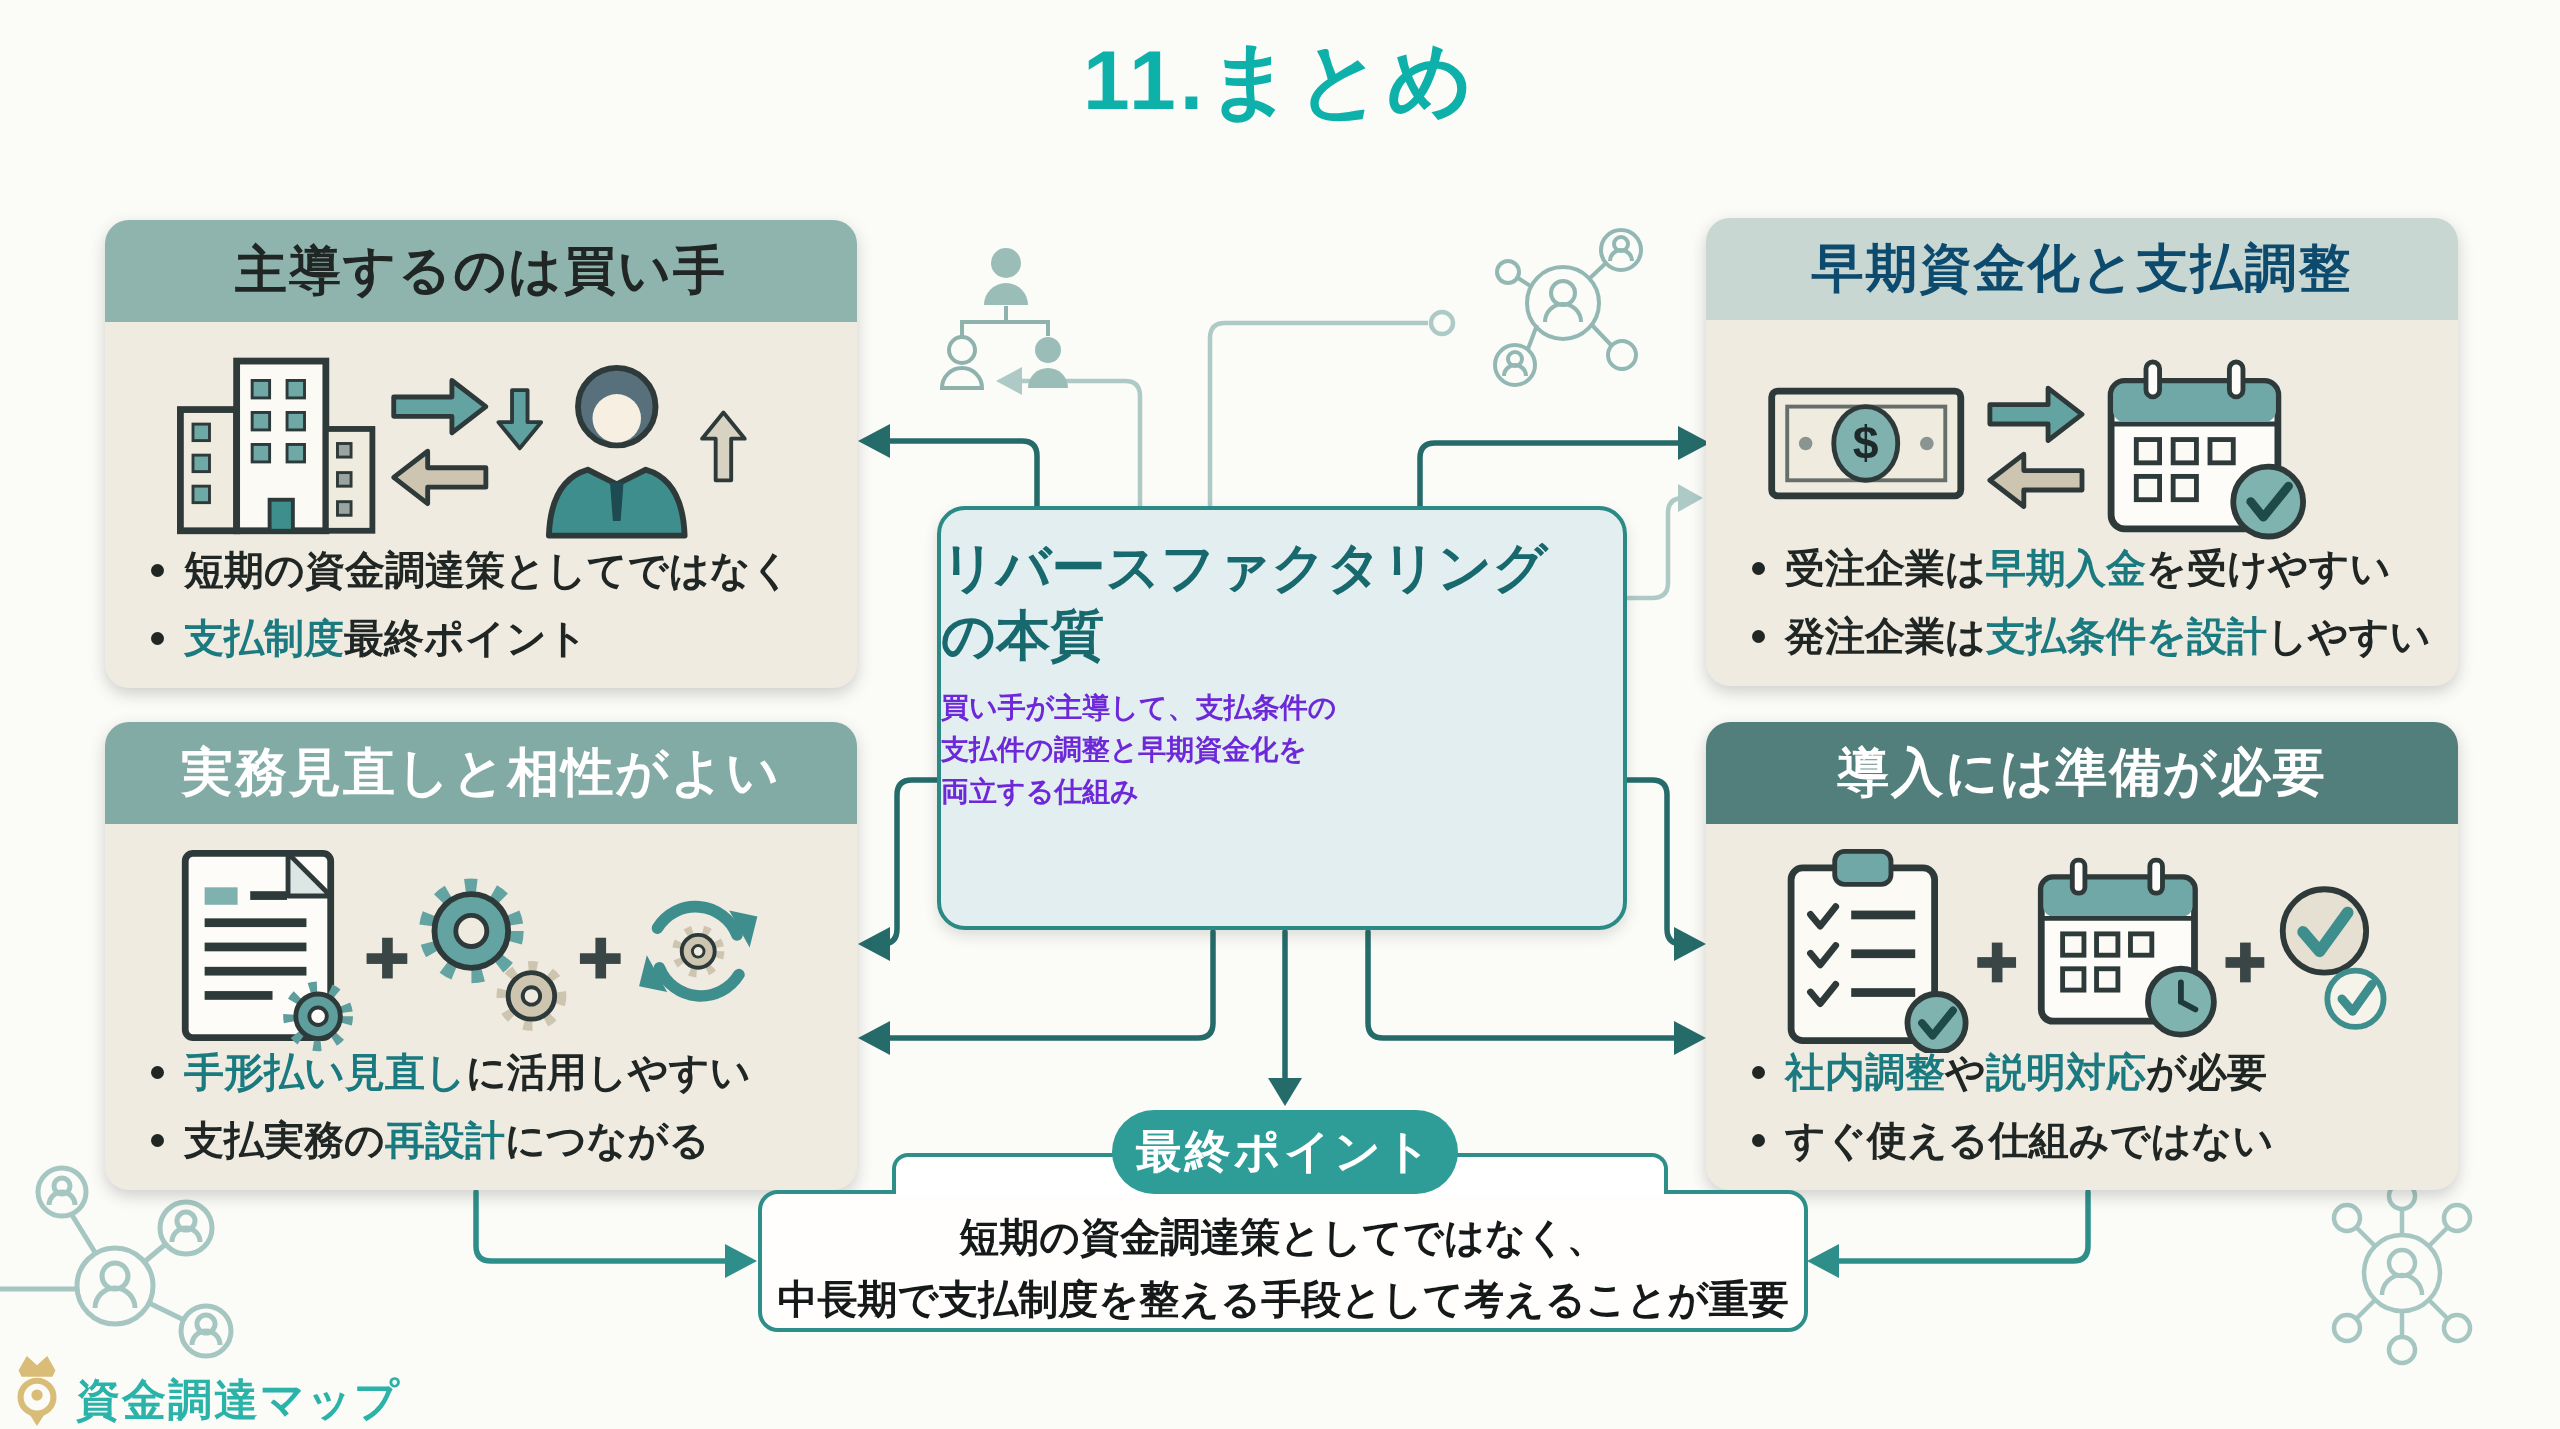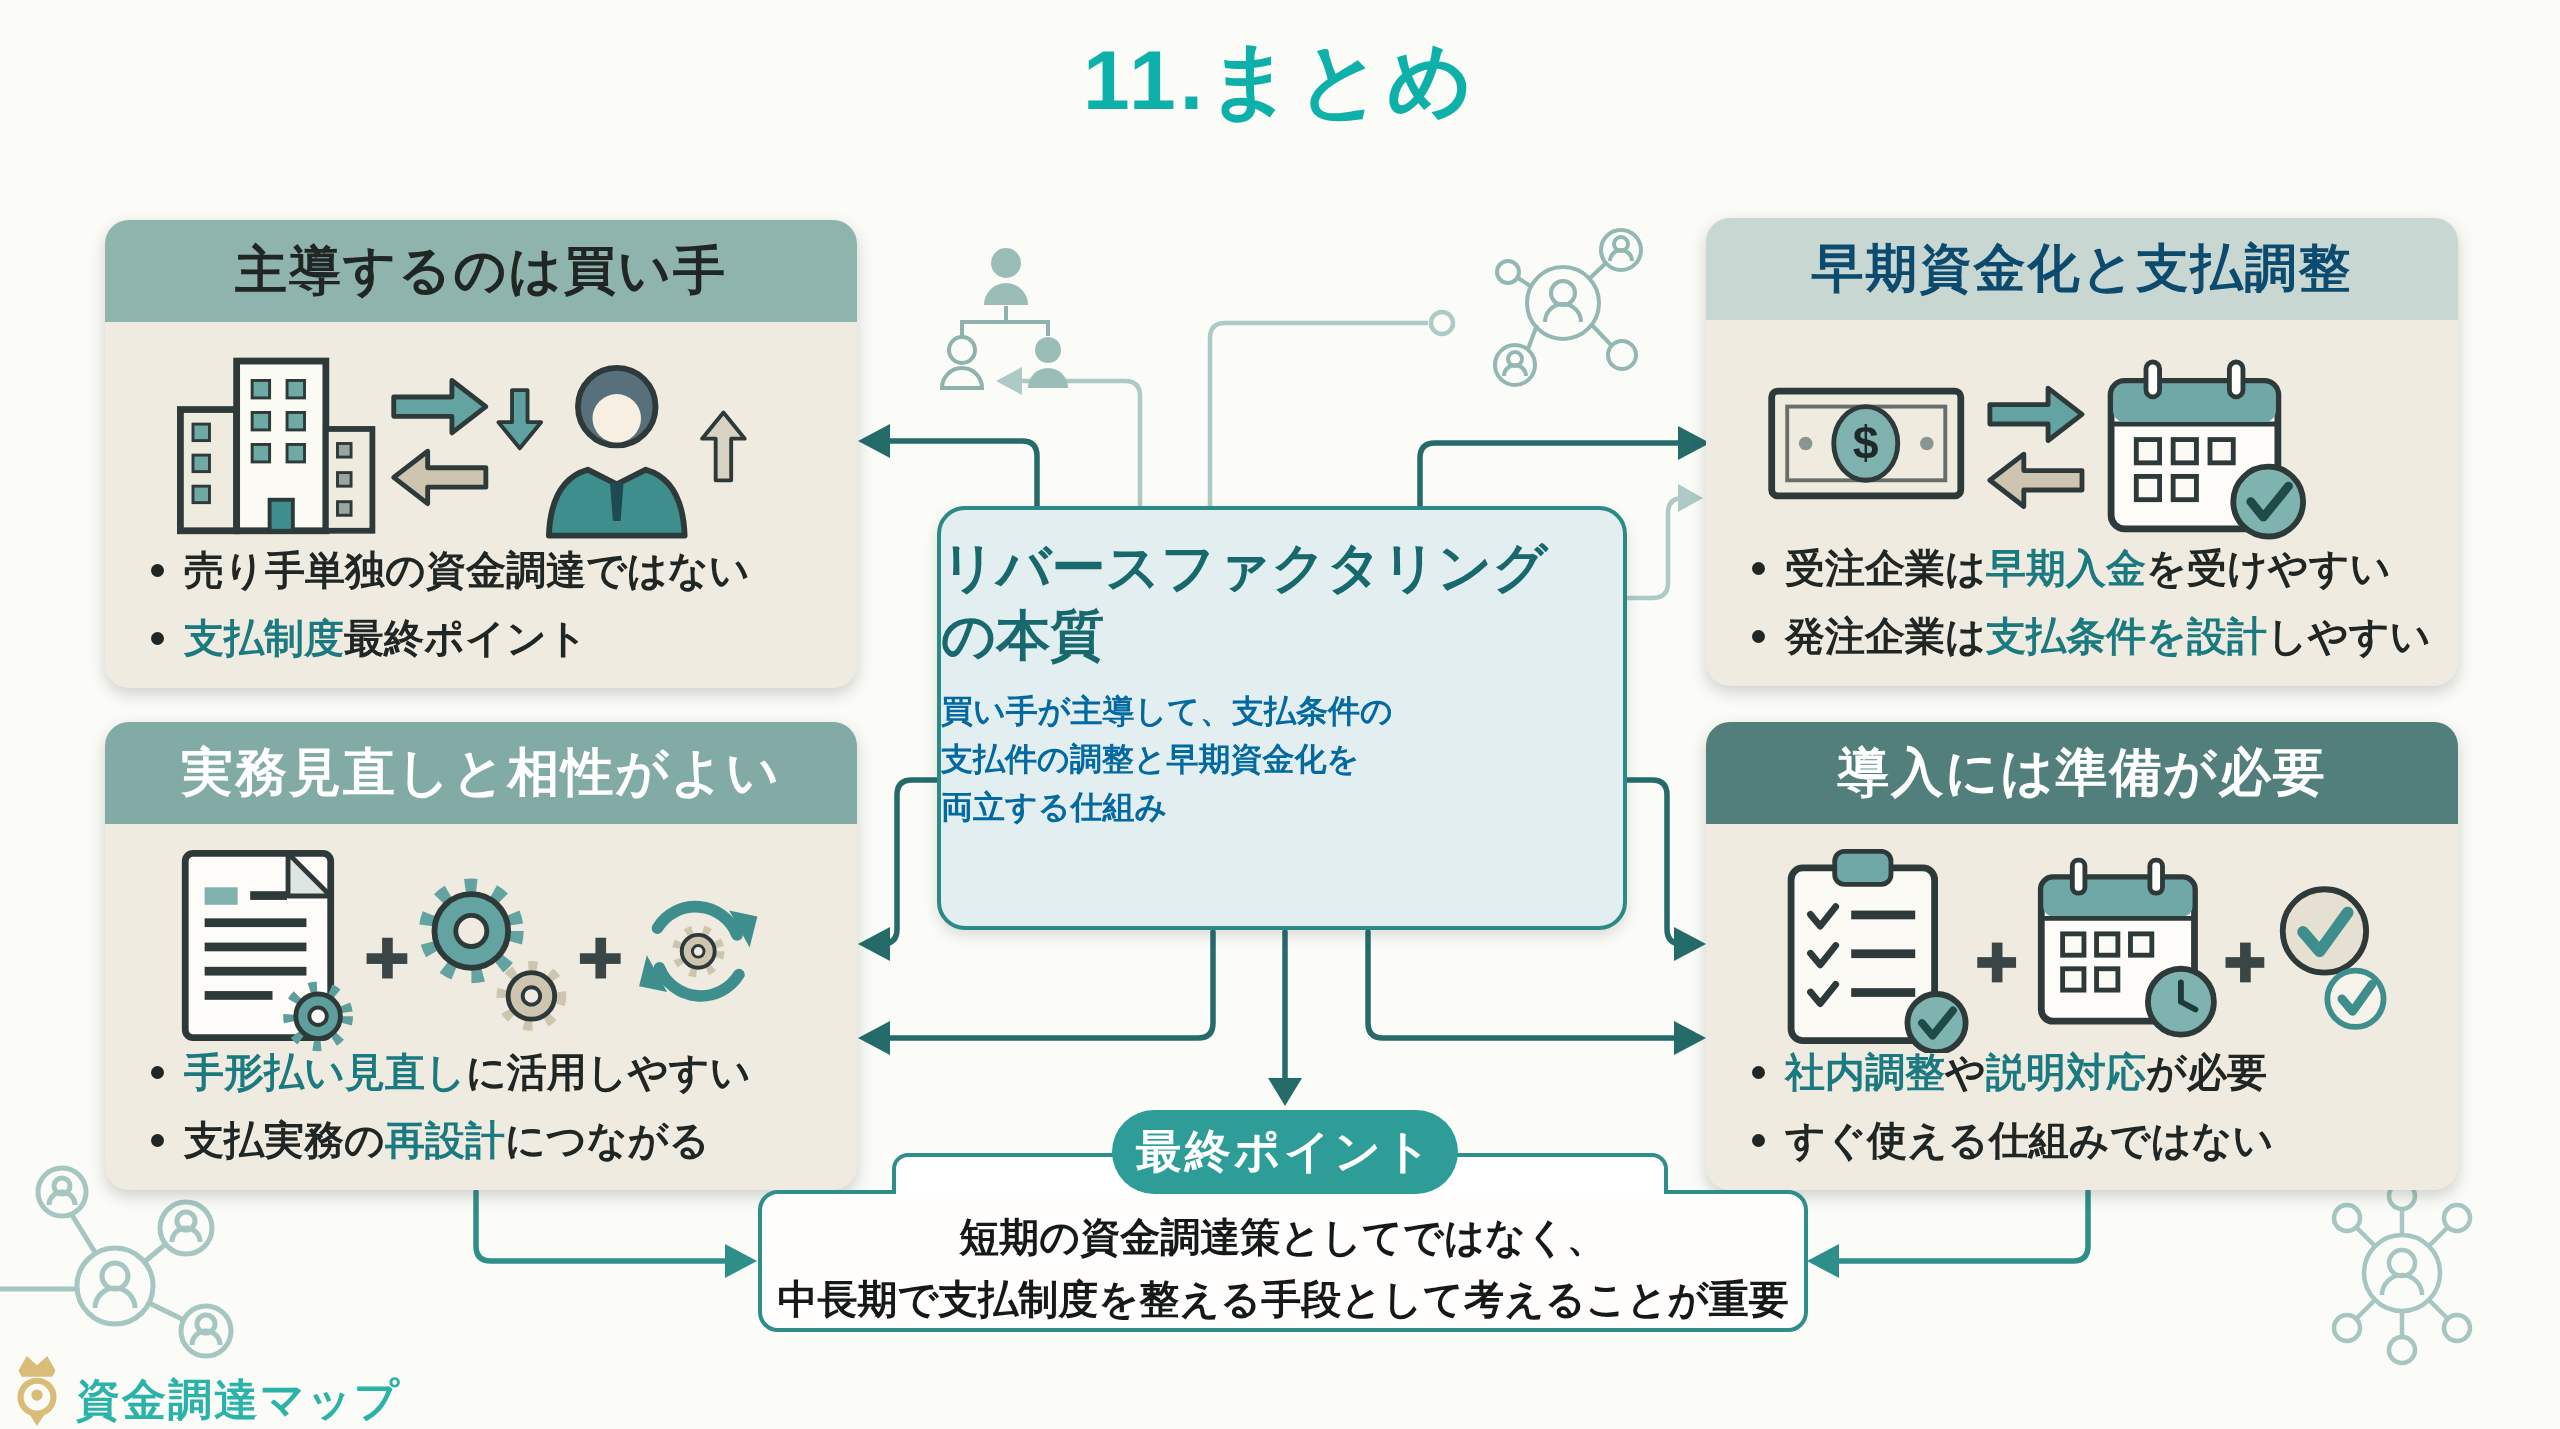--- a/index.html
+++ b/index.html
@@ -49,21 +49,21 @@
   .bullet{display:flex;align-items:center;margin-top:16px;line-height:1.3;white-space:nowrap;}
   .dot{width:13px;height:13px;border-radius:50%;background:#202624;margin-right:20px;flex:none;}
   .hl{color:#1B7A80;}
 
   #center-box{
     position:absolute;left:937px;top:506px;width:690px;height:424px;
     background:#E2EEEF;border:4px solid #2B8A85;border-radius:28px;box-sizing:border-box;
     text-align:left;z-index:1;box-shadow:0 6px 14px rgba(50,60,60,.15);
   }
   .center-title{margin-top:24px;font-size:54px;font-weight:800;color:#17696E;line-height:1.25;}
-  .center-body{margin-top:18px;font-size:32px;font-weight:700;color:#0369a1;line-height:1.5;}
+  .center-body{margin-top:18px;font-size:28px;font-weight:700;color:#6d28d9;line-height:1.5;}
 
   #final-tab{
     position:absolute;left:892px;top:1153px;width:776px;height:41px;box-sizing:border-box;
     background:#FFFFFF;border:4px solid #2E8F8A;border-bottom:none;
     border-radius:16px 16px 0 0;z-index:2;
   }
   #final-box{
     position:absolute;left:758px;top:1190px;width:1050px;height:142px;box-sizing:border-box;
     background:#FFFEFD;border:4px solid #2E8F8A;border-radius:20px;z-index:1;
     text-align:center;font-size:40px;font-weight:800;color:#15191A;line-height:1.55;
@@ -231,21 +231,21 @@
         <path d="M 463 150 L 477 150 L 474 190 L 466 190 Z" fill="#1E4A52" stroke-width="0"></path>
       </g>
       <g stroke="#2E3A3A" stroke-width="4" stroke-linejoin="round">
         <polygon points="572,148 572,105 558,105 580,78 602,105 588,105 588,148" fill="#D8D2C2"></polygon>
       </g>
     </svg>
   </div>
   <div class="box-bullets">
     <div class="bullet">
         <span class="dot"></span>
-        <span><span>売り手単独の資金調達ではない</span></span>
+        <span><span>短期の資金調達策としてではなく</span></span>
       </div>
     <div class="bullet">
         <span class="dot"></span>
         <span><span class="hl">支払制度</span><span>最終ポイント</span></span>
       </div>
   </div>
 </div>
 
 <div class="info-box" id="box-top-right">
   <div class="box-header">早期資金化と支払調整</div>

